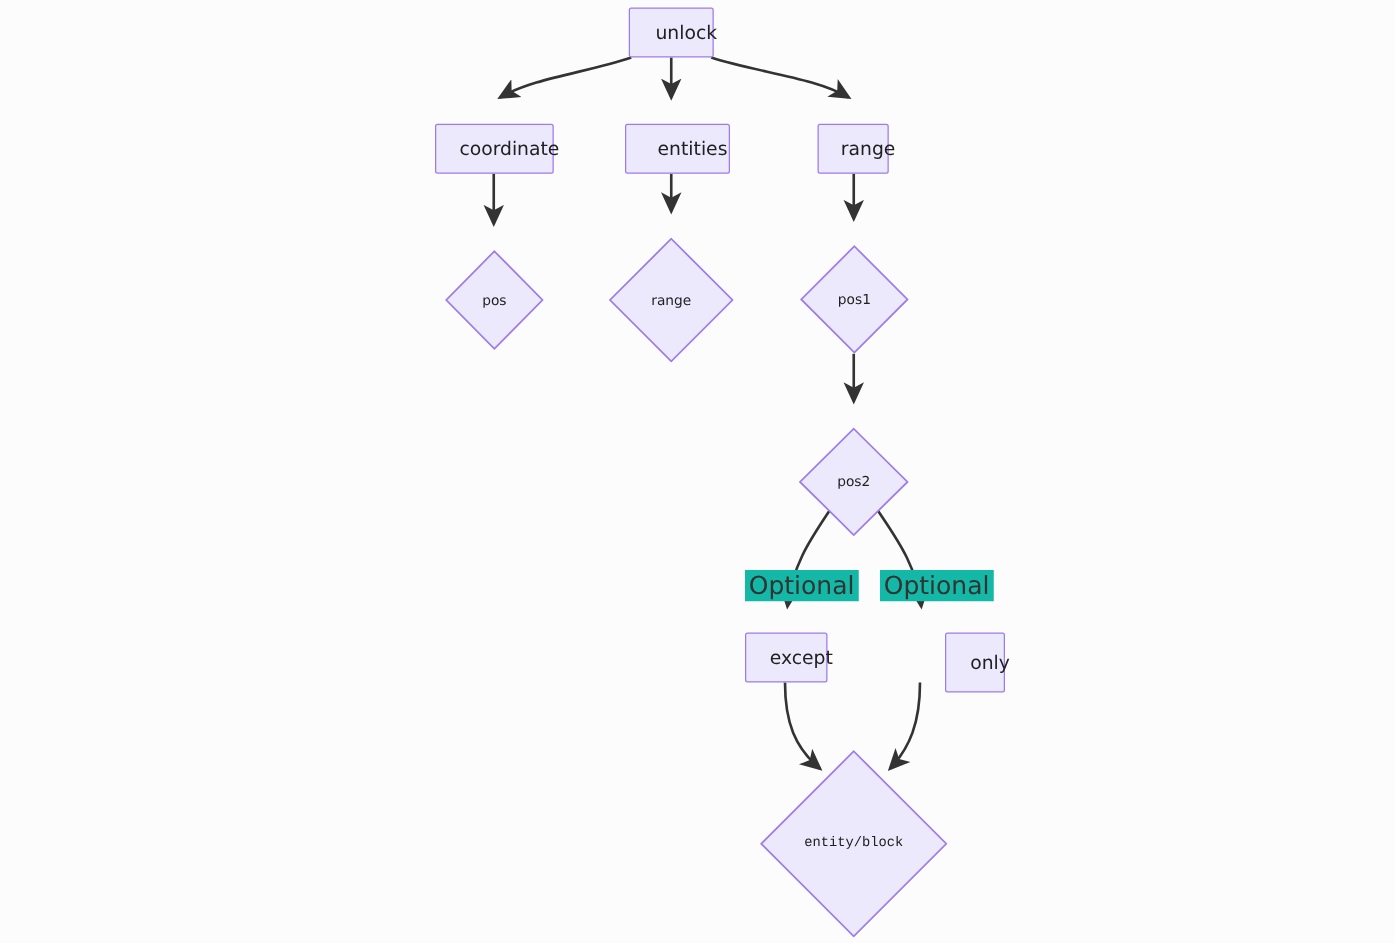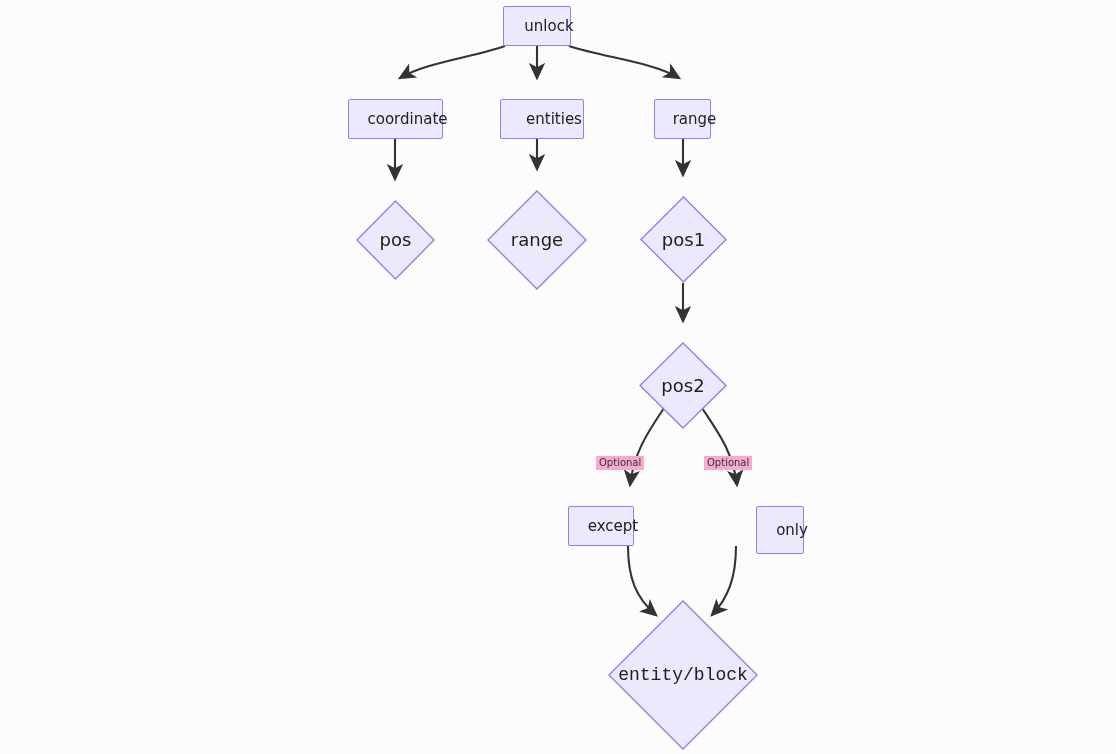--- a/index.html
+++ b/index.html
@@ -51,28 +51,28 @@
   .diamond-shape {
     position: absolute;
     left: 0;
     top: 0;
     width: 100%;
     height: 100%;
   }
   .diamond-label {
     position: relative;
     z-index: 2;
-    font-size: 18px;
+    font-size: 11px;
     color: #202020;
   }
   .edge-label {
     position: absolute;
-    background: #f9a8d4;
+    background: #14b8a6;
     color: #333333;
-    font-size: 10px;
+    font-size: 20px;
     line-height: 1.15;
     padding: 1px 3px;
     white-space: nowrap;
     box-sizing: border-box;
   }
 </style>
 </head>
 <body>
 
 <div id="diagram-root">
@@ -144,21 +144,21 @@
     <span class="diamond-label">pos1</span>
   </div>
 
   <div class="node node-diamond" style="left:639px; top:342px; width:88px; height:87px;justify-content:center;">
     <svg class="diamond-shape" viewBox="0 0 88 87" preserveAspectRatio="none">
       <polygon points="44,1 87,43.5 44,86 1,43.5" fill="#ece9fc" stroke="#9d7bea" stroke-width="1.4"></polygon>
     </svg>
     <span class="diamond-label">pos2</span>
   </div>
 
-  <div class="node node-rect" style="left:568px; top:506px; width:66px; height:40px;">
+  <div class="node node-rect" style="left:596px; top:506px; width:66px; height:40px;">
     <span>except</span>
   </div>
 
   <div class="node node-rect" style="left:712px; top:506px; width:48px; height:48px;margin-left:44px;">
     <span>only</span>
   </div>
 
   <div class="node node-diamond" style="left:608px; top:600px; width:150px; height:150px;font-family:Liberation Mono, monospace;">
     <svg class="diamond-shape" viewBox="0 0 150 150" preserveAspectRatio="none">
       <polygon points="75,1 149,75 75,149 1,75" fill="#ece9fc" stroke="#9d7bea" stroke-width="1.4"></polygon>

